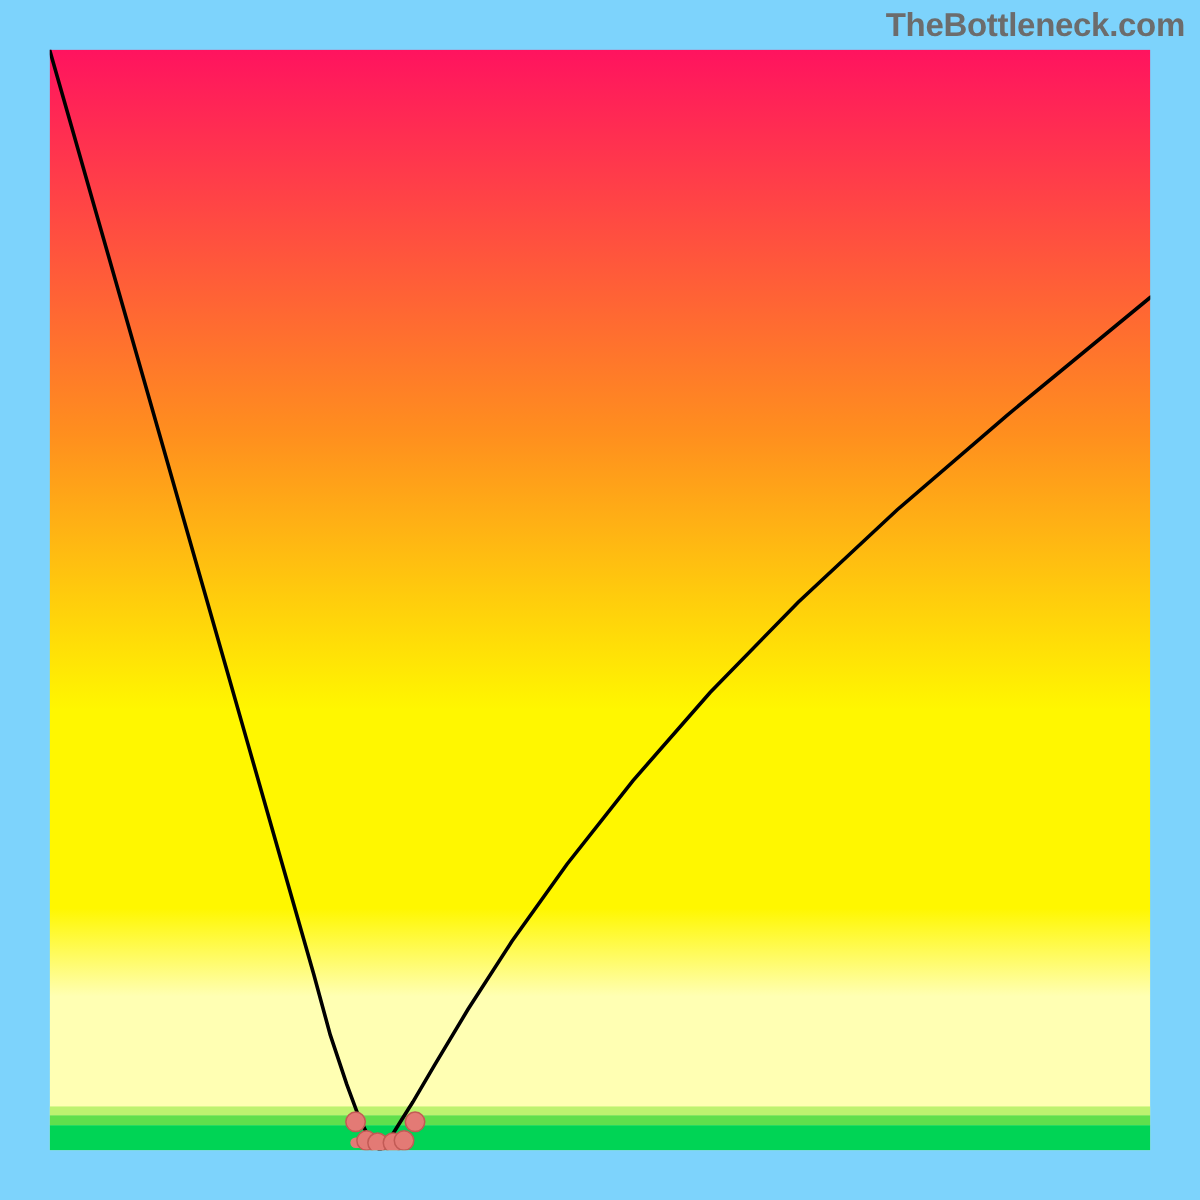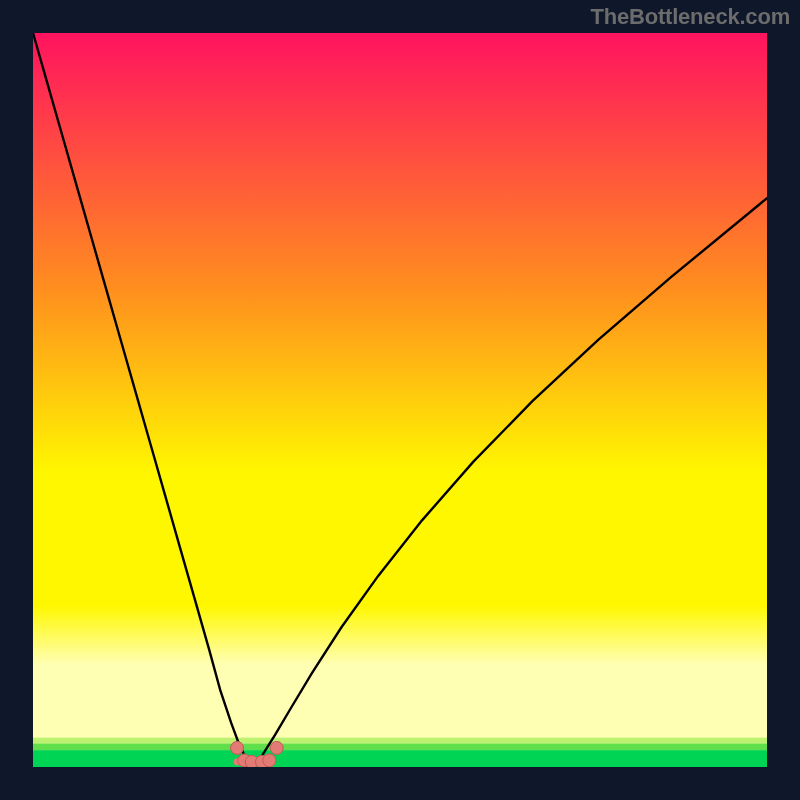--- a/index.html
+++ b/index.html
@@ -7,21 +7,21 @@
     padding: 0;
     width: 800px;
     height: 800px;
     overflow: hidden;
     background: #000;
     font-family: Arial, Helvetica, sans-serif;
   }
   .frame {
     position: absolute;
     inset: 0;
-    background: #0f172a;
+    background: #7dd3fc;
   }
   .plot {
     position: absolute;
     left: 33px;
     top: 33px;
     width: 734px;
     height: 734px;
     overflow: hidden;
   }
   .watermark {

